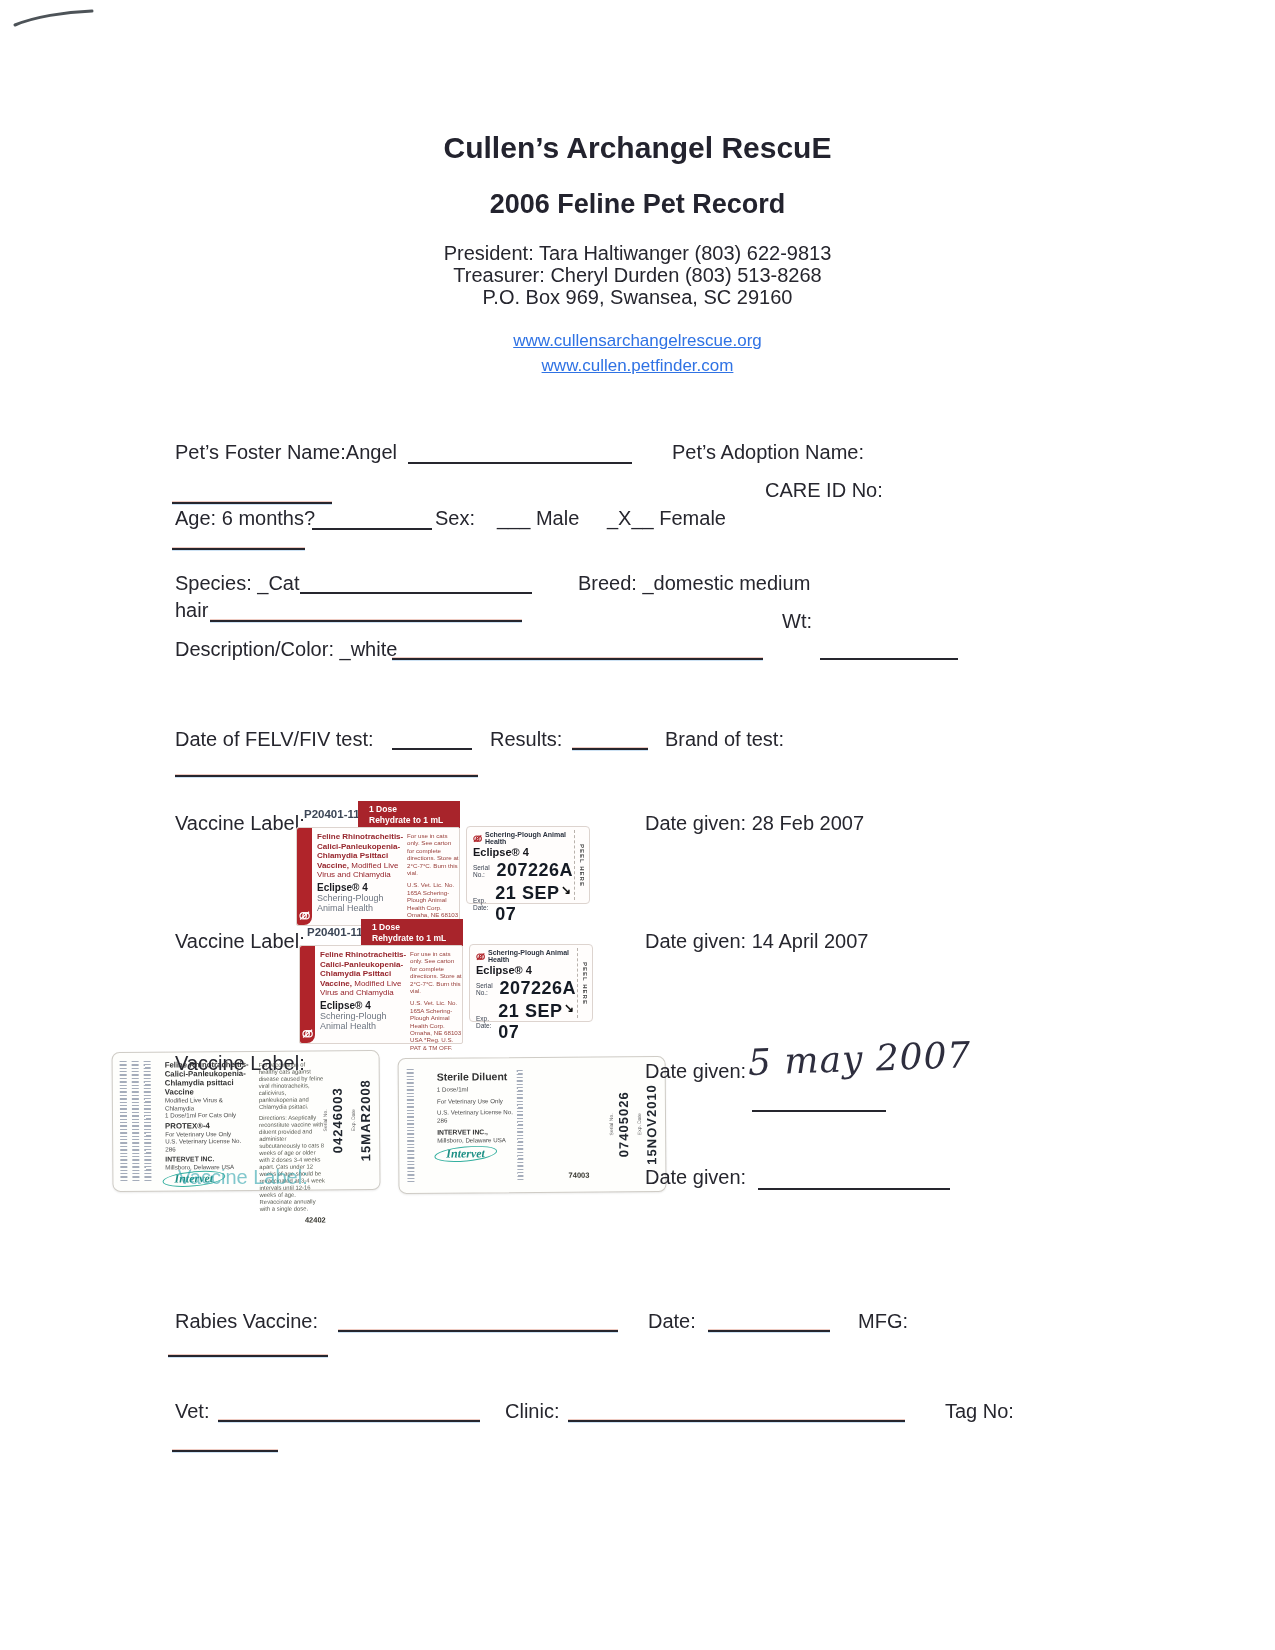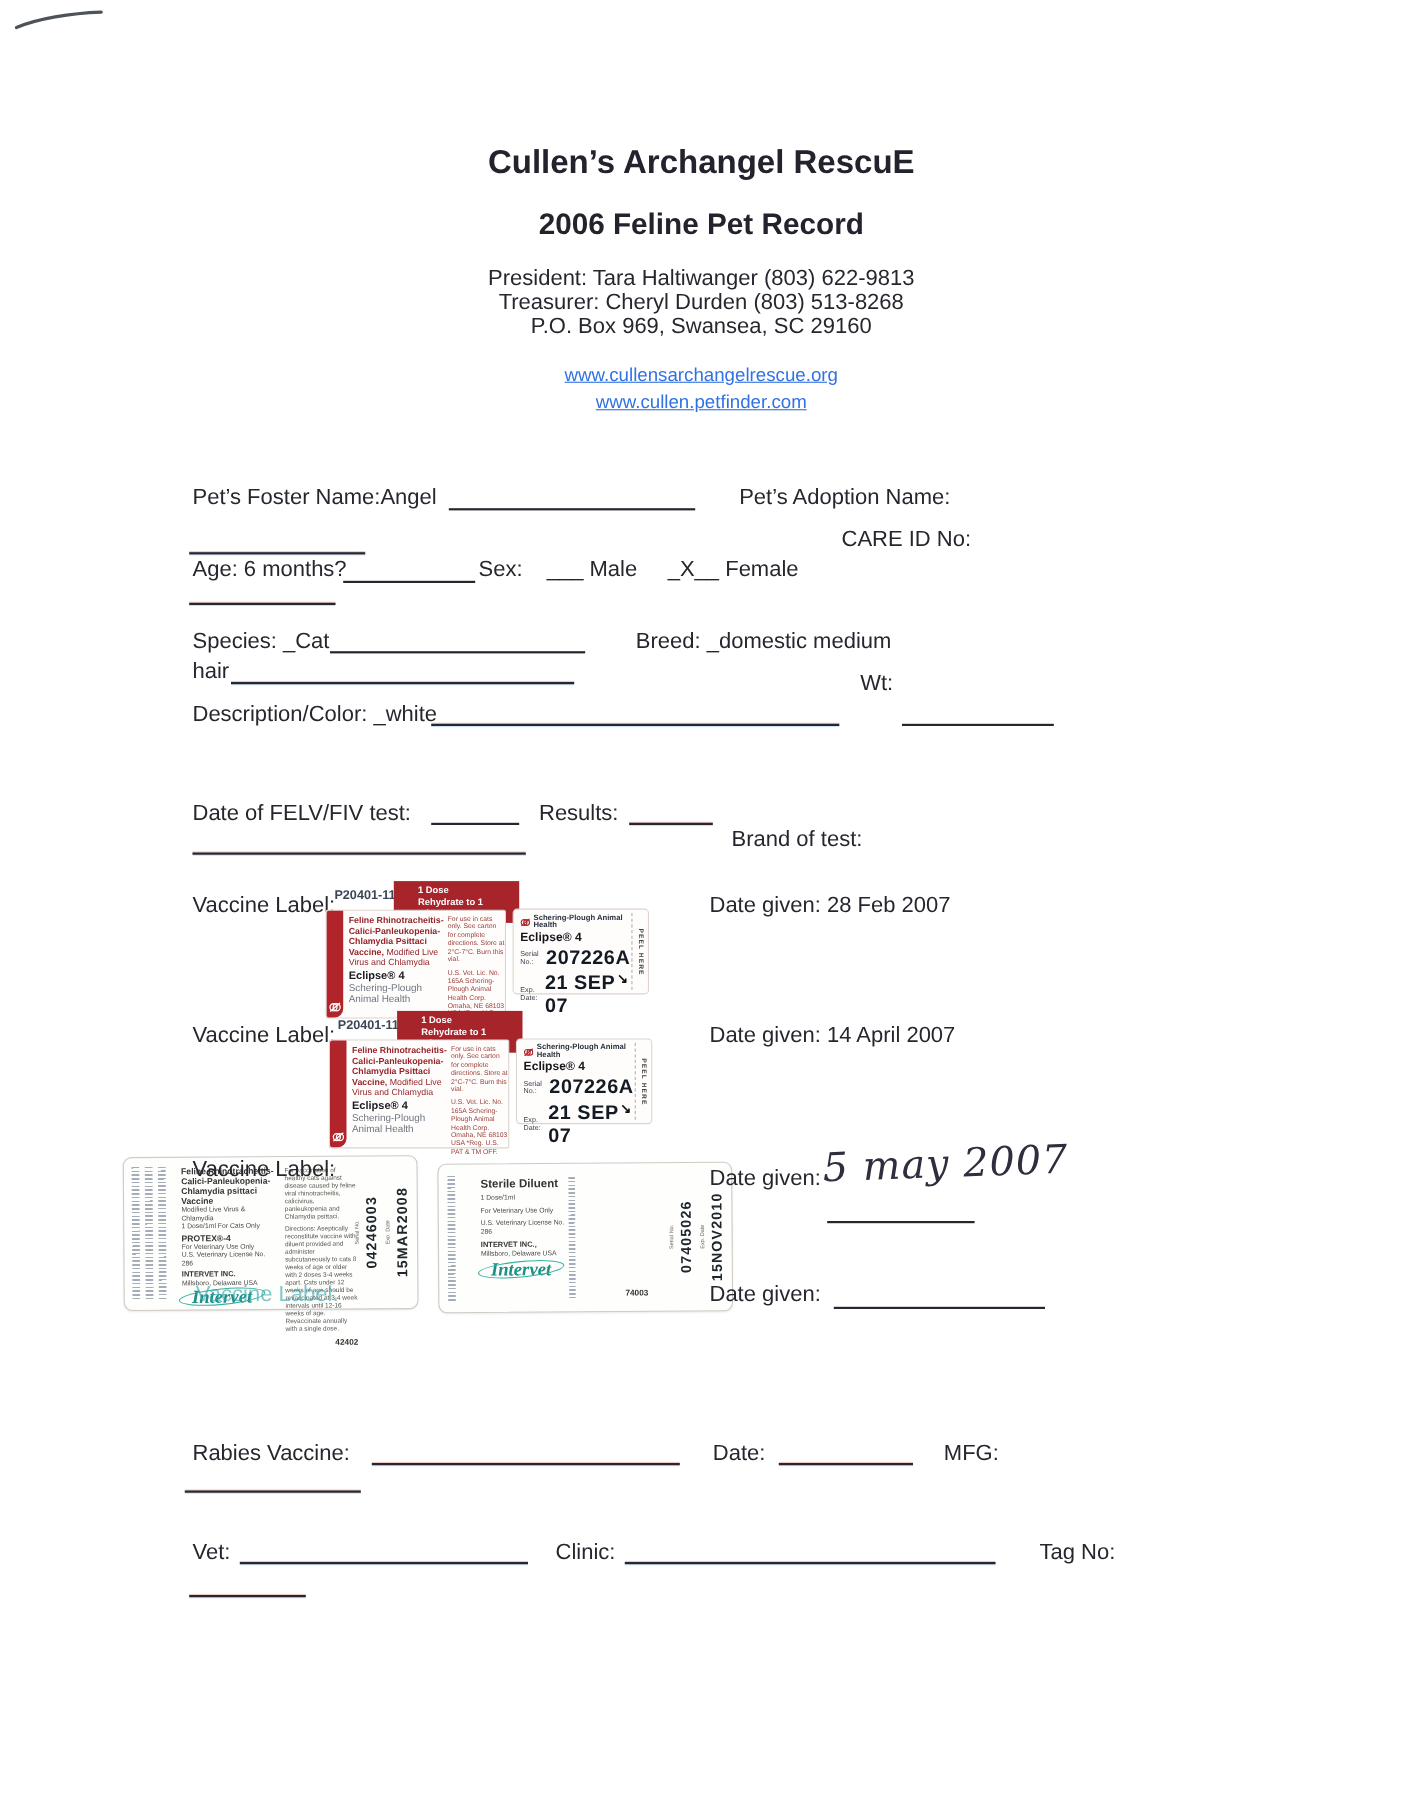--- a/index.html
+++ b/index.html
@@ -7,22 +7,22 @@
         font-family:"Liberation Sans",sans-serif;color:#23232e;}
   .t{position:absolute;white-space:nowrap;}
   .lbl{font-size:20px;color:#26262e;}
   .center{left:0;right:0;text-align:center;}
   .line{position:absolute;height:2px;background:#26262e;}
   .fr{box-shadow:0 -1px 0 rgba(200,80,50,.30), 0 1px 0 rgba(90,160,220,.30);}
   .link{color:#2f72e4;text-decoration:underline;font-size:17px;}
   
   .esticker{position:absolute;width:294px;height:126px;z-index:2;}
   .e-lot{position:absolute;left:8px;top:8px;font-size:11.5px;font-weight:bold;color:#3c4656;}
-  .e-badge{position:absolute;left:62px;top:1px;width:114px;background:#a8242b;color:#fff;
-           font-size:8.5px;font-weight:bold;line-height:10.5px;padding:3px 22px;box-sizing:border-box;}
+  .e-badge{position:absolute;left:62px;top:1px;width:102px;background:#a8242b;color:#fff;
+           font-size:8.5px;font-weight:bold;line-height:10.5px;padding:3px 11px;box-sizing:border-box;}
   .e-body{position:absolute;left:0;top:27px;width:164px;height:99px;background:#fffdfc;
           border:1px solid #ddd4cf;border-radius:2px;box-sizing:border-box;}
   .e-band{position:absolute;left:0;top:0;bottom:0;width:15px;background:#b0242a;border-radius:2px 0 8px 2px;}
   .e-band svg{position:absolute;left:2px;bottom:4px;width:11px;height:11px;color:#fff;}
   .e-names{position:absolute;left:20px;top:4px;width:88px;font-size:8px;line-height:9.6px;color:#96242b;}
   .e-names .b{font-weight:bold;}
   .e-prod{font-size:10px;font-weight:bold;color:#1c1c22;margin-top:3px;}
   .e-brand{font-size:9px;line-height:10px;color:#6d7580;}
   .e-mid{position:absolute;left:110px;top:4px;width:52px;font-size:6.2px;line-height:7.4px;color:#99413c;}
   .e-mid p{margin:0 0 5px 0;}
@@ -51,21 +51,21 @@
   .iv-name .b{font-weight:bold;}
   .iv-name .s{font-size:6.2px;line-height:7.6px;color:#4a4a4a;}
   .iv-dir{position:absolute;font-size:5.9px;line-height:7px;color:#56584f;}
   .iv-dir p{margin:0 0 4px 0;}
   .iv-code{font-size:7.5px;font-weight:bold;color:#33332c;text-align:right;margin-top:2px;}
   .vpair{position:absolute;top:8px;bottom:8px;display:flex;gap:2px;align-items:center;}
   .vlab{writing-mode:vertical-rl;transform:rotate(180deg);font-size:5px;color:#666;line-height:6px;}
   .vnum{writing-mode:vertical-rl;transform:rotate(180deg);font-size:13px;font-weight:bold;
         letter-spacing:1px;color:#20262e;}
   .intervet{position:relative;display:inline-block;font-family:"Liberation Serif",serif;
-            font-style:italic;font-weight:bold;font-size:17px;color:#1d8f85;padding:1px 9px;}
+            font-style:italic;font-weight:bold;font-size:12px;color:#1d8f85;padding:1px 9px;}
   .intervet::after{content:"";position:absolute;inset:-2px -3px;border:1.5px solid #35b0a0;
                    border-radius:50%;transform:rotate(-5deg);}
   .ghost{color:#2fa3ad;opacity:.6;z-index:3;}
   .hand{font-family:"DejaVu Serif",serif;font-style:italic;font-size:36px;color:#2e2e3e;
         transform:rotate(-2deg);letter-spacing:1px;z-index:3;}
   .penmark{position:absolute;left:12px;top:6px;width:84px;height:24px;}
 </style>
 </head>
 <body>
 
@@ -108,21 +108,21 @@
 
   <div class="t lbl" style="left:175px;top:638px;">Description/Color: _white</div>
   <div class="line fr" style="left:392px;top:658px;width:371px;"></div>
   <div class="t lbl" style="left:782px;top:610px;text-align:center;">Wt:</div>
   <div class="line" style="left:820px;top:658px;width:138px;"></div>
 
   <div class="t lbl" style="left:175px;top:728px;">Date of FELV/FIV test:</div>
   <div class="line" style="left:392px;top:748px;width:80px;"></div>
   <div class="t lbl" style="left:490px;top:728px;">Results:</div>
   <div class="line fr" style="left:572px;top:748px;width:76px;"></div>
-  <div class="t lbl" style="left:665px;top:752px;">Brand of test:</div>
+  <div class="t lbl" style="left:665px;top:728px;">Brand of test:</div>
   <div class="line fr" style="left:175px;top:775px;width:303px;"></div>
 
   <div class="t lbl" style="left:175px;top:812px;">Vaccine Label:</div>
   <div class="t lbl" style="left:645px;top:812px;">
     <span>Date given:</span>
     <span>28 Feb 2007</span>
   </div>
 
   <div class="esticker" style="left:296px;top:800px;">
     <div class="e-lot">P20401-11</div>

